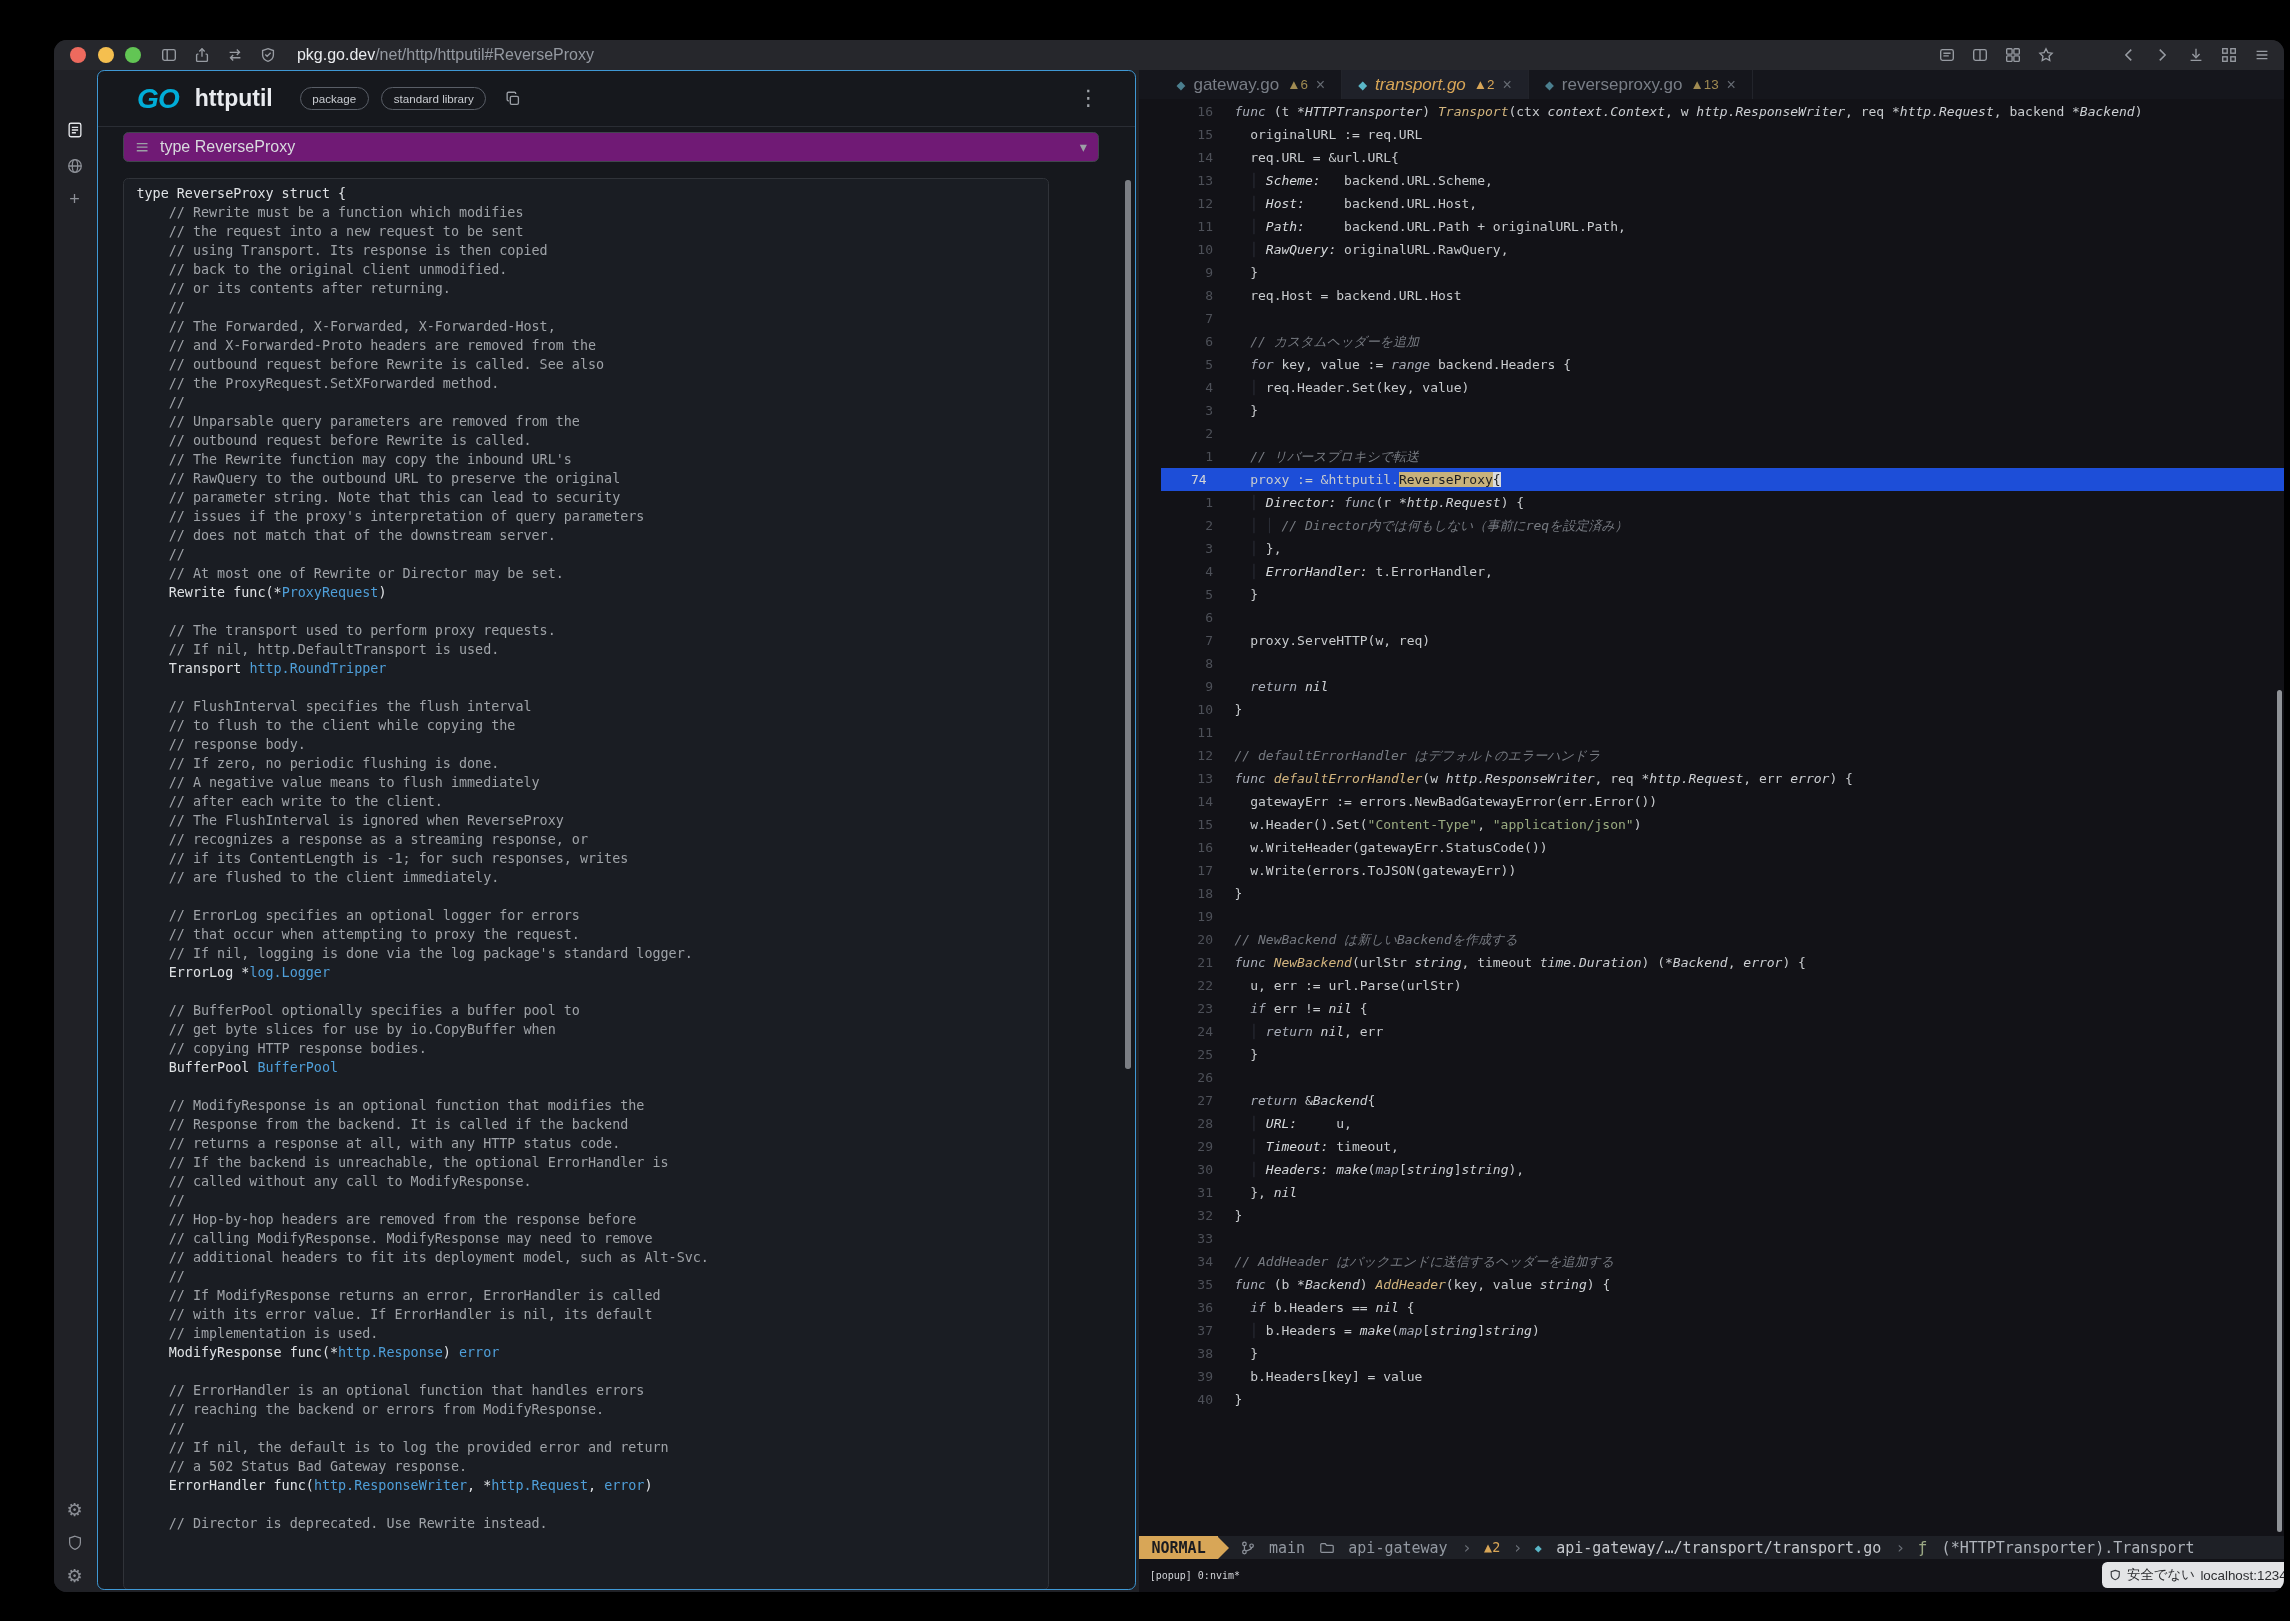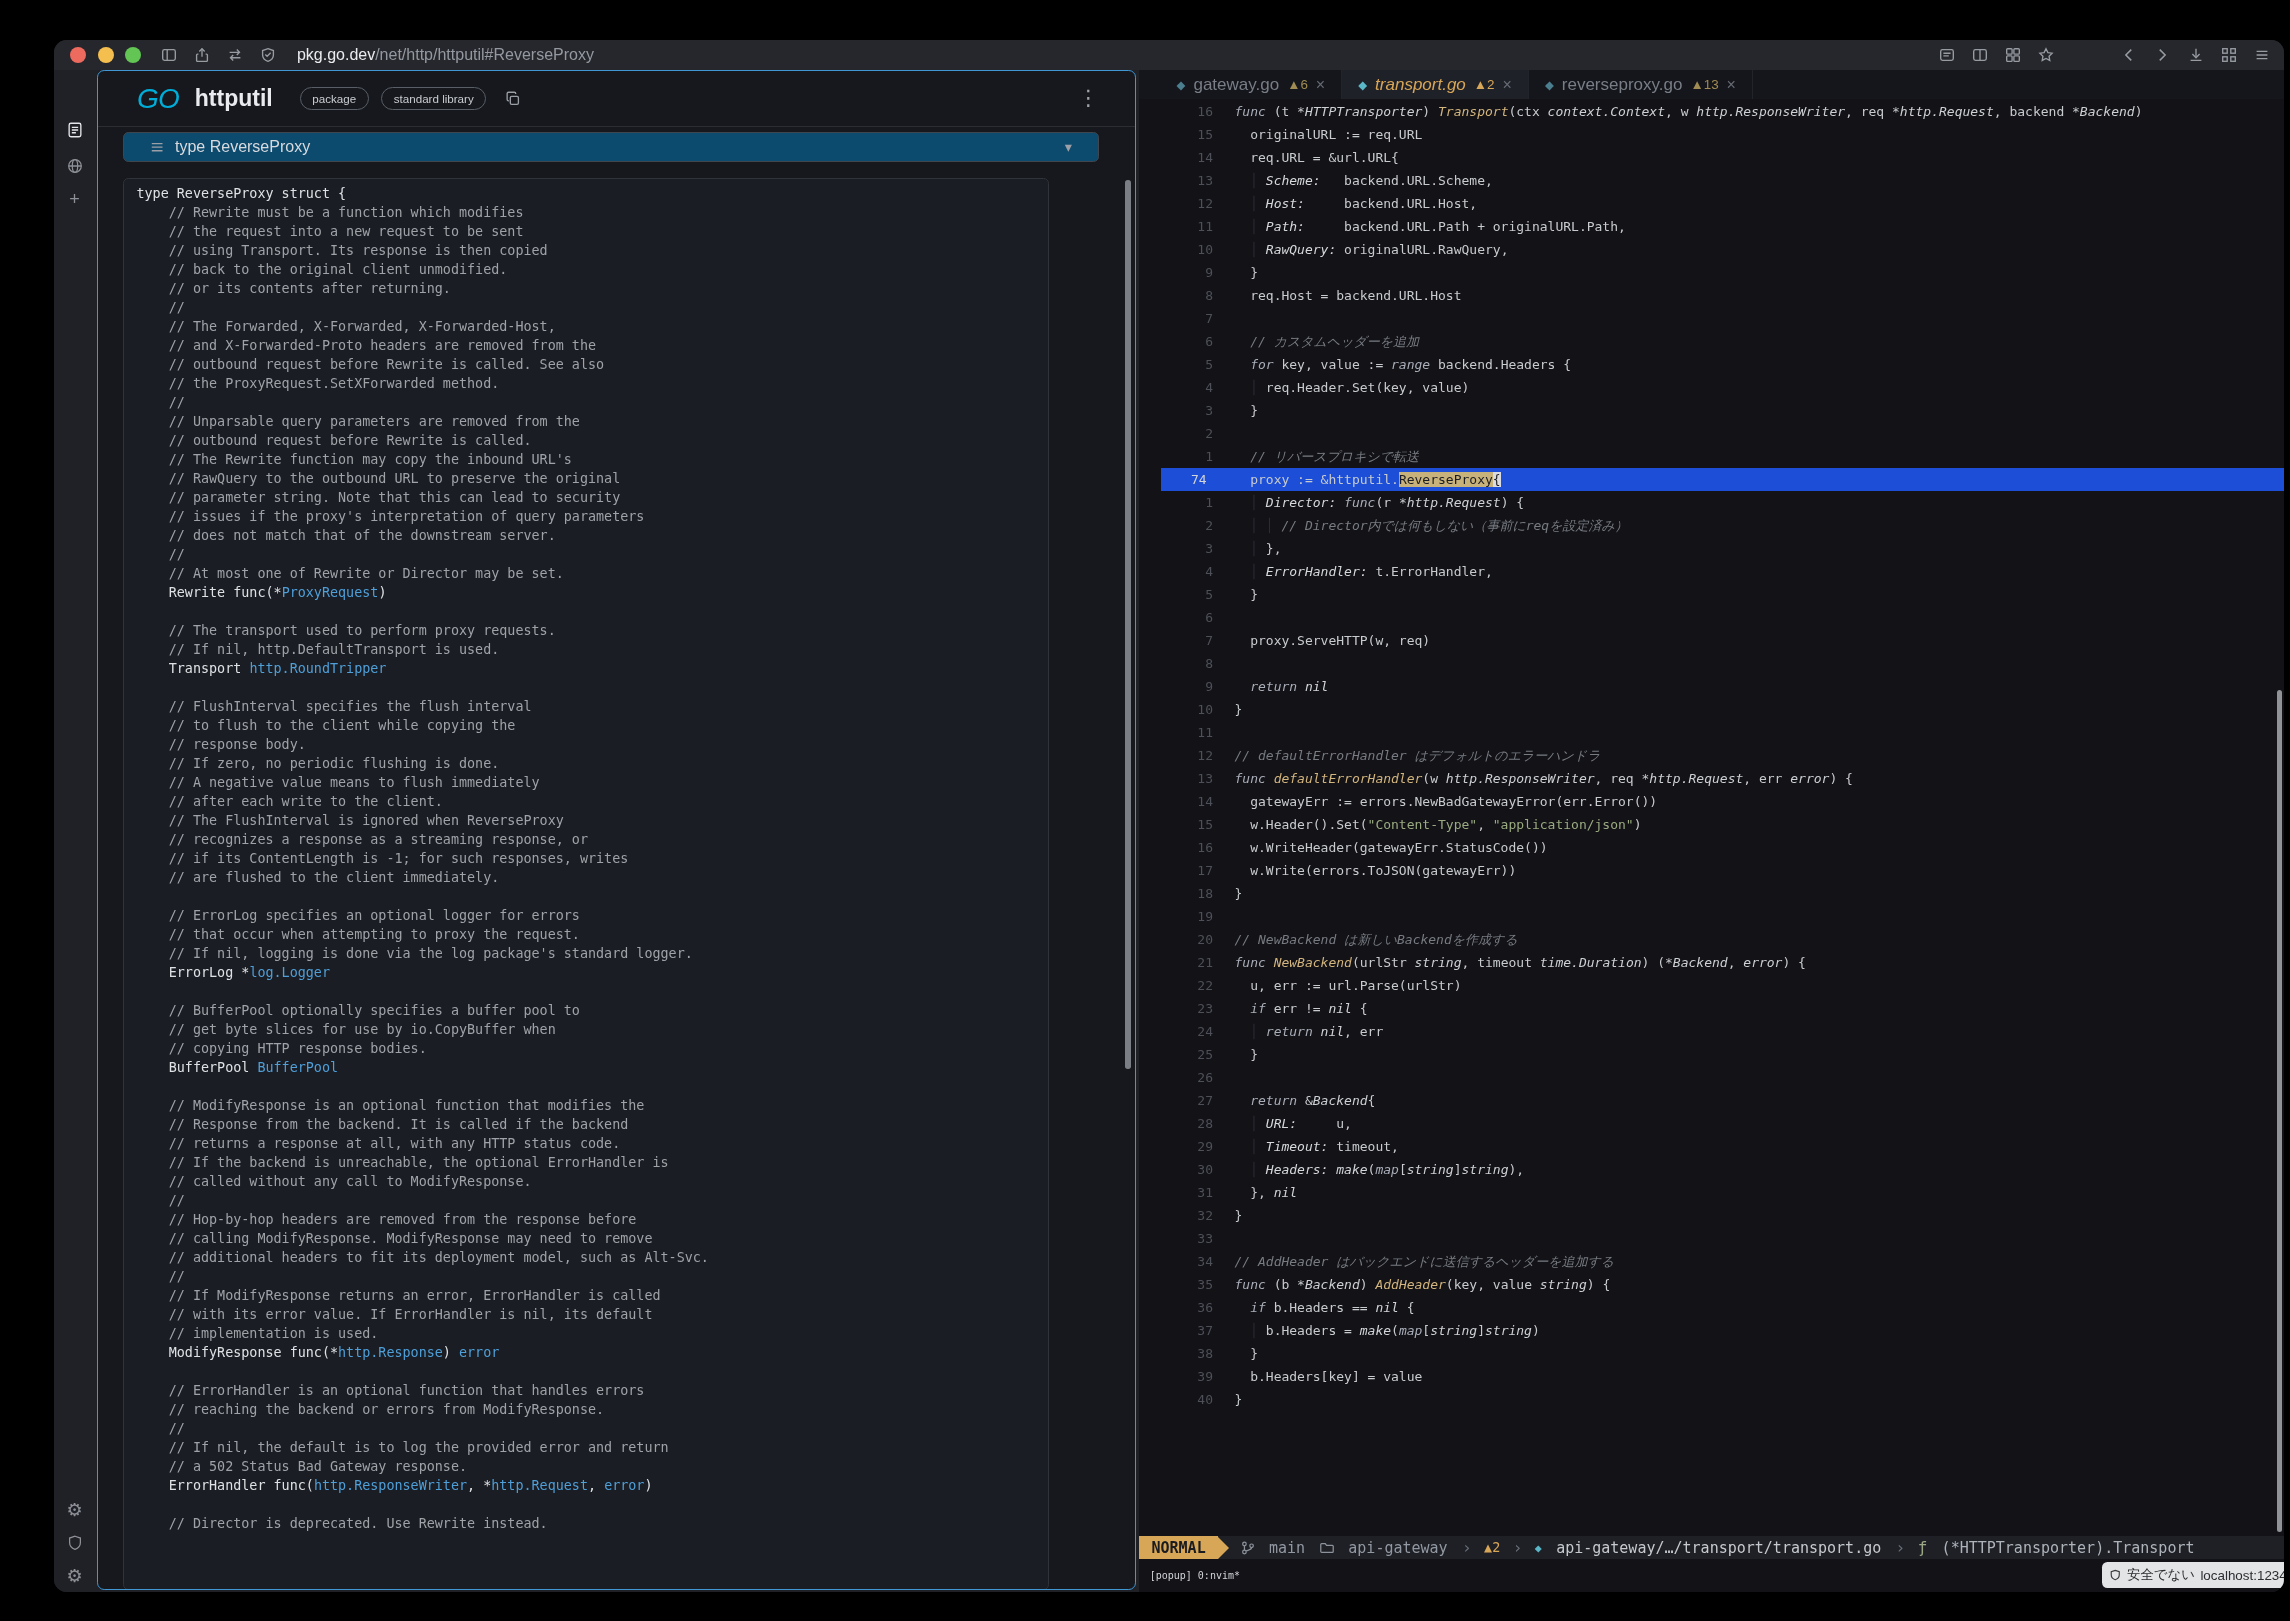--- a/index.html
+++ b/index.html
@@ -22,28 +22,28 @@
   
   .strip{position:absolute;left:0;top:30px;width:41px;bottom:0;background:#202126;}
   .sico{position:absolute;left:10.7px;width:19.7px;height:19.7px;color:#8d9097;display:flex;align-items:center;justify-content:center;}
   .sico.active{color:#e4e6e9;}
   .sico.txt{font-size:18px;line-height:19.7px;}
   
   .webpane{position:absolute;left:43px;top:30px;width:1039px;height:1520px;background:#16181d;
            border:1.8px solid #3f98d4;border-radius:7.2px;box-sizing:border-box;overflow:hidden;}
   .dochead{position:absolute;left:0;top:0;width:100%;height:56px;border-bottom:0.9px solid #2a2d34;
            display:flex;align-items:center;padding-left:39px;box-sizing:border-box;}
-  .golgo{font-size:28px;font-weight:normal;font-style:italic;letter-spacing:-0.9px;color:#00add8;margin-right:16px;}
+  .golgo{font-size:28px;font-weight:bold;font-style:italic;letter-spacing:-0.9px;color:#00add8;margin-right:16px;}
   .doctitle{font-size:23px;font-weight:600;color:#e9ebef;margin-right:27px;}
   .badge{font-size:11.6px;color:#c9ccd1;border:0.9px solid #595e67;border-radius:18px;padding:3.6px 11.6px;margin-right:12.5px;white-space:nowrap;}
   .cpyico{width:18px;height:18px;color:#9a9ea5;margin-left:5.4px;}
   .kebab{position:absolute;right:36px;top:14.3px;font-size:21.5px;color:#9fa3a9;}
-  .selbar{position:absolute;left:25px;top:61px;width:976px;height:30px;background:#0c4a6e;
+  .selbar{position:absolute;left:25px;top:61px;width:976px;height:30px;background:#701a75;
           border:0.9px solid #41454d;border-radius:5.4px;box-sizing:border-box;
-          display:flex;align-items:center;padding:0 26px;}
+          display:flex;align-items:center;padding:0 11px;}
   .selbar .lbl{font-size:16px;color:#d8dade;margin-left:10.7px;}
   .selbar .chev{margin-left:auto;color:#9ca0a6;font-size:14.3px;}
   .codeblock{position:absolute;left:25px;top:107px;width:926px;height:1412px;background:#1a1d23;
              border:0.9px solid #303339;border-radius:5.4px;box-sizing:border-box;overflow:hidden;
              padding:5.4px 0 0 12.5px;}
   .dcl{white-space:pre;height:19px;line-height:19px;font-family:"DejaVu Sans Mono",monospace;font-size:13.4px;}
   .dk-p{color:#dfe2e5}.dk-c{color:#9fa3a8}.dk-a{color:#4f9fd9}
   .wscroll{position:absolute;right:4.5px;top:109px;width:5.4px;height:889px;background:#7b7e84;border-radius:2.7px;}
   
   .vimpane{position:absolute;left:1085px;top:30px;width:1145px;height:1522px;background:#121217;overflow:hidden;}

